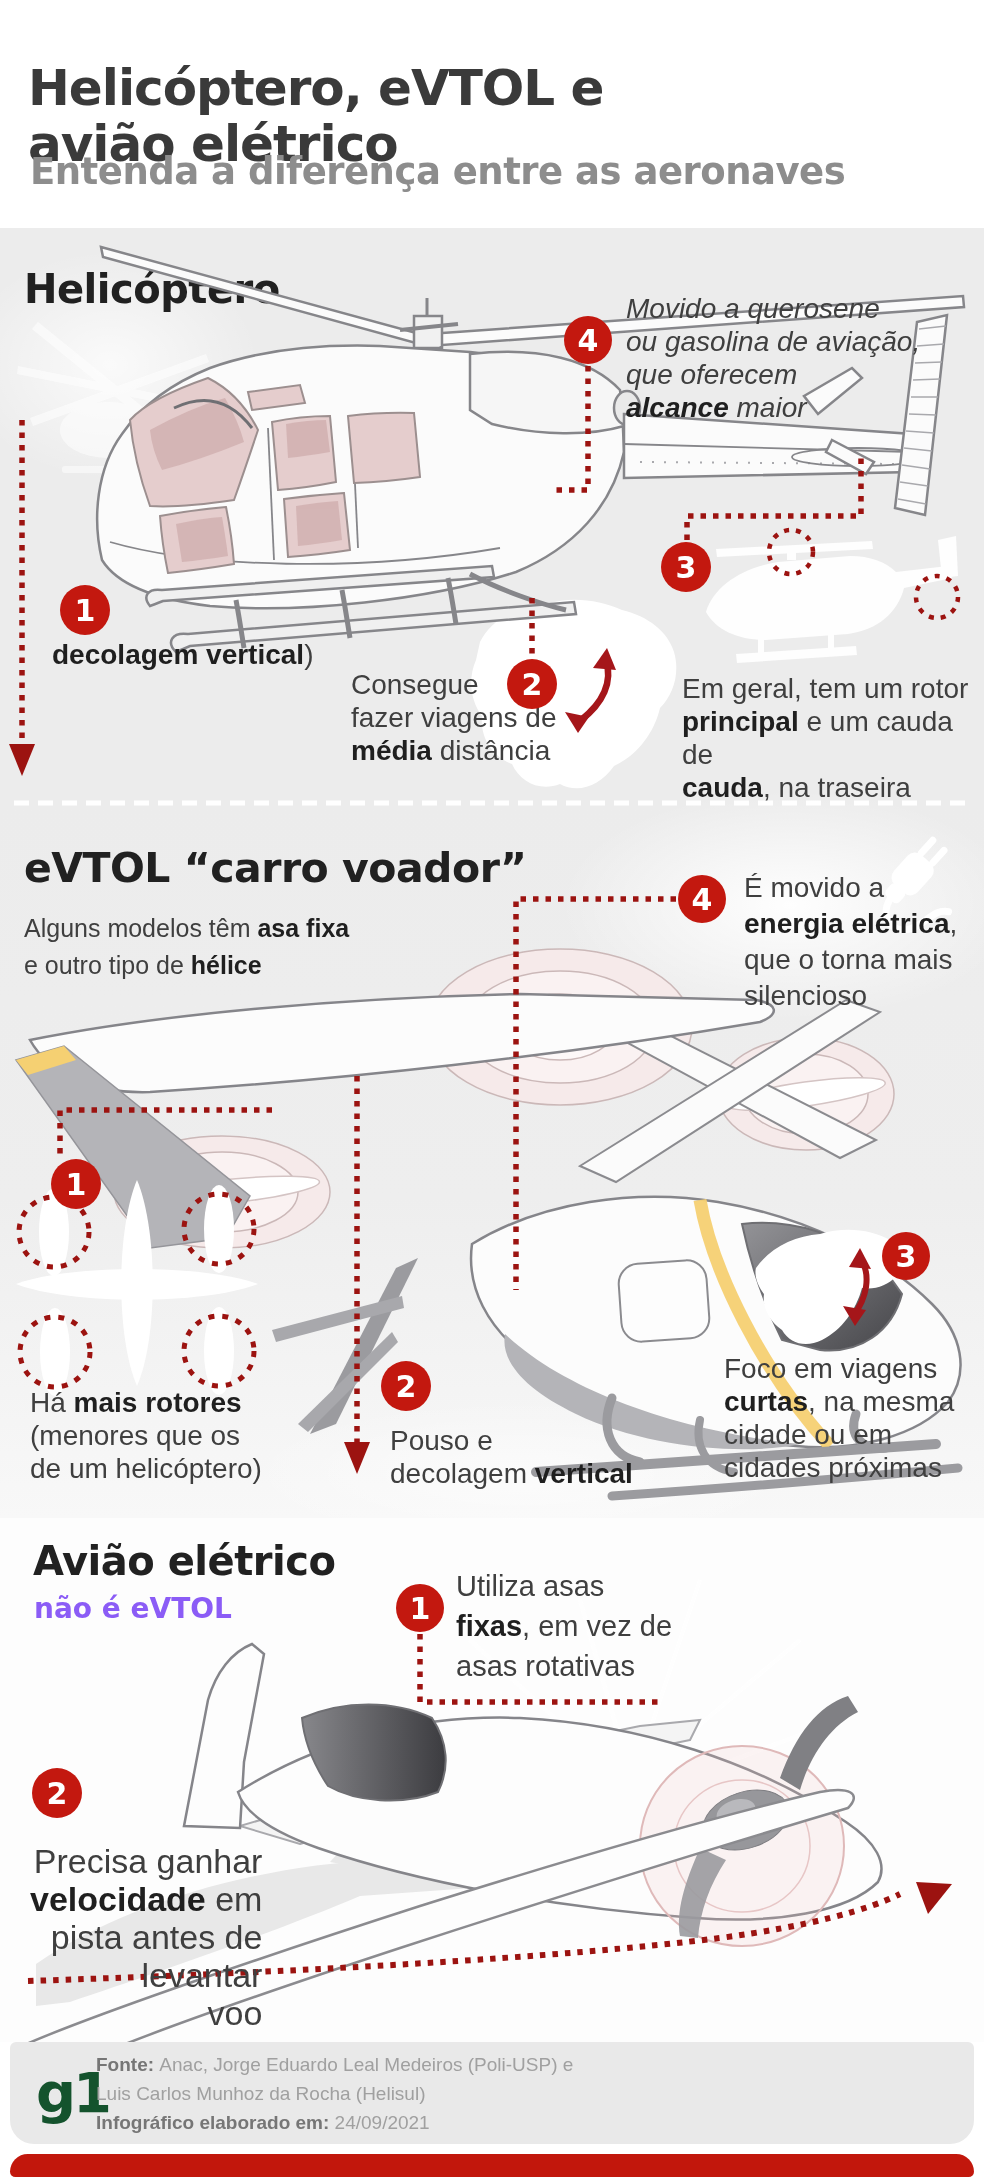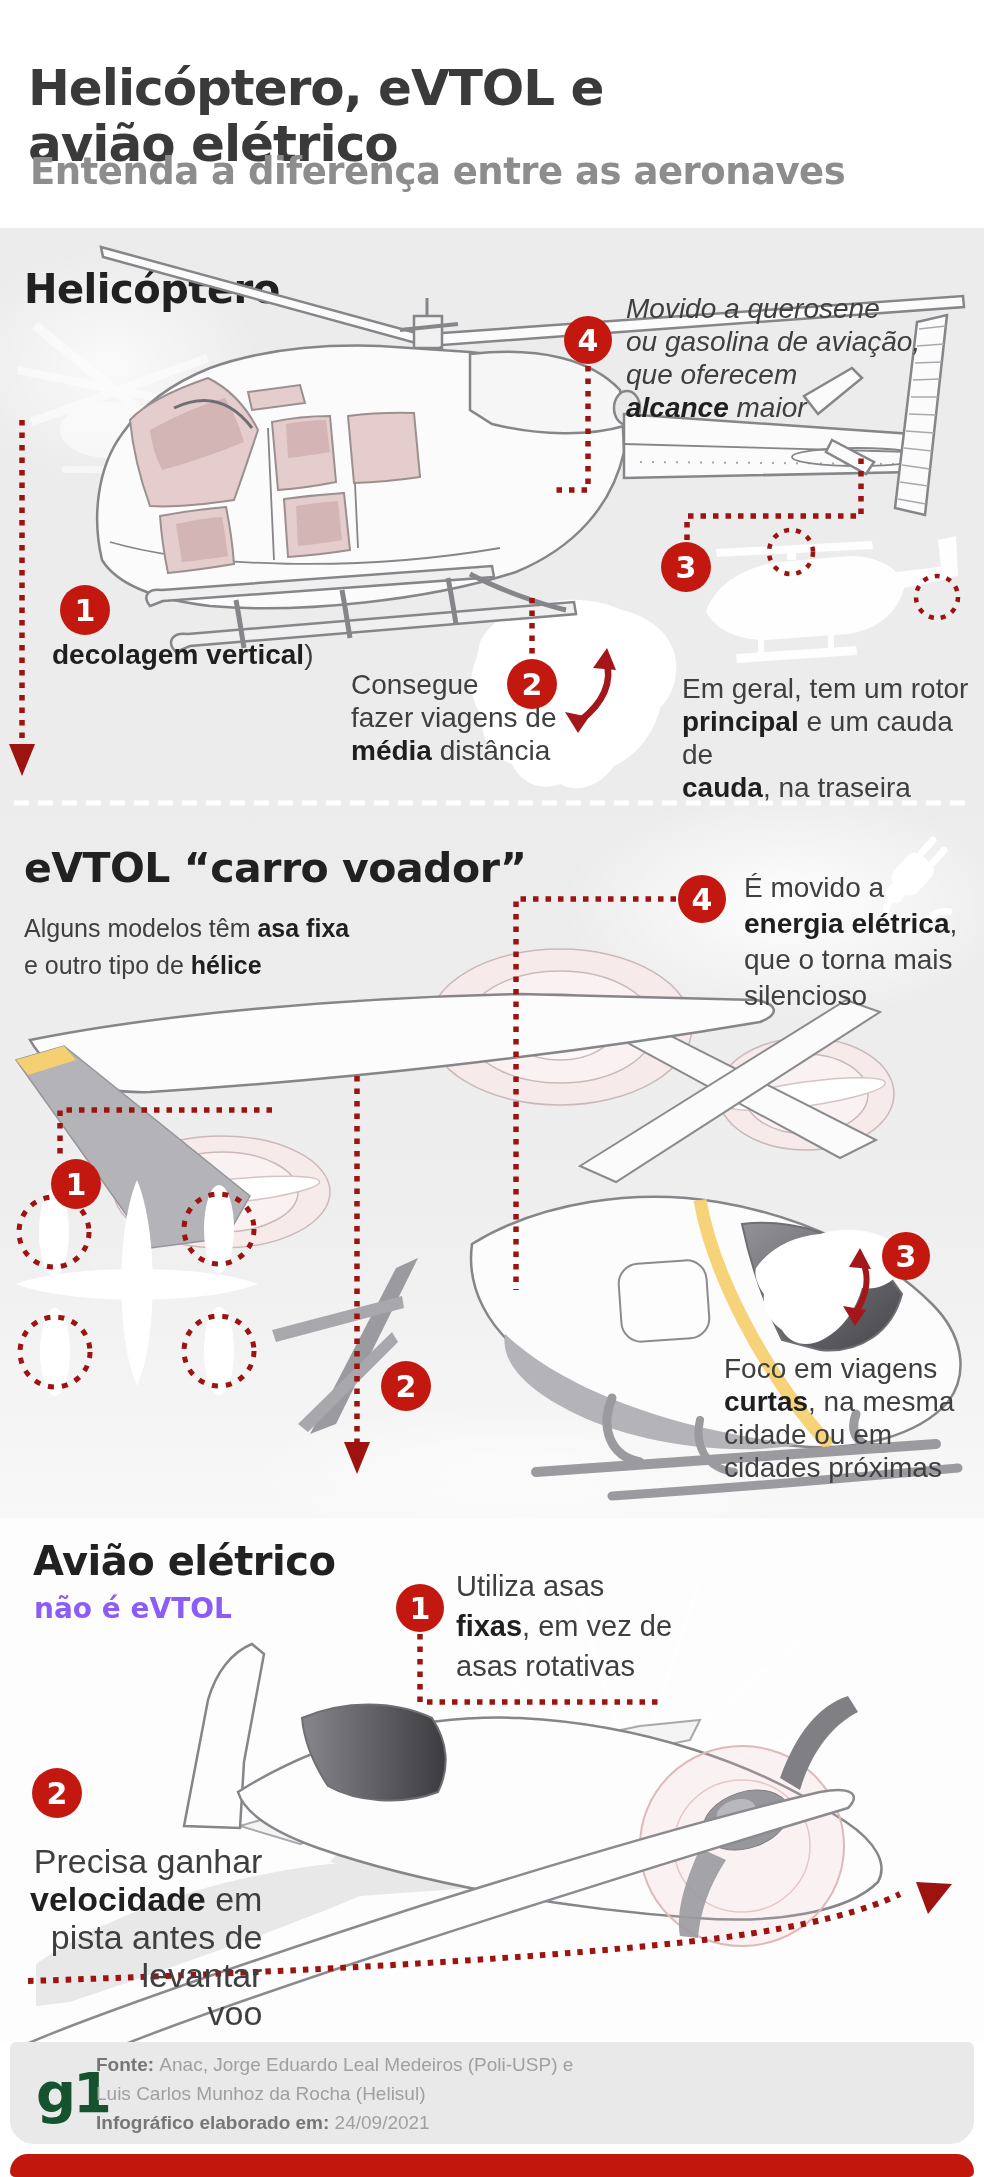--- a/index.html
+++ b/index.html
@@ -311,21 +311,26 @@
 
   <div class="sec-head" style="left:24px;top:844px;font-size:41px;">eVTOL “carro voador”</div>
   <div class="ann" style="left:24px;top:910px;font-size:25px;line-height:37px;"><span>Alguns modelos têm </span><span class="b">asa fixa</span><span>
 e outro tipo de </span><span class="b">hélice</span></div>
   <div class="badge" style="left:678px;top:875px;width:48px;height:48px;">4</div>
   <div class="ann" style="left:744px;top:870px;line-height:36px;"><span>É movido a
 </span><span class="b">energia elétrica</span><span>,
 que o torna mais
 silencioso</span></div>
   <div class="badge" style="left:51px;top:1159px;">1</div>
+  <div class="ann" style="left:30px;top:1386px;"><span>Há </span><span class="b">mais rotores</span><span>
+(menores que os
+de um helicóptero)</span></div>
   <div class="badge" style="left:381px;top:1361px;">2</div>
+  <div class="ann" style="left:390px;top:1424px;"><span>Pouso e
+decolagem </span><span class="b">vertical</span></div>
   <div class="badge" style="left:882px;top:1232px;width:48px;height:48px;">3</div>
   <div class="ann" style="left:724px;top:1352px;"><span>Foco em viagens
 </span><span class="b">curtas</span><span>, na mesma
 cidade ou em
 cidades próximas</span></div>
 
   <div class="sec-head" style="left:33px;top:1538px;font-size:40px;">Avião elétrico</div>
   <div class="sub-head" style="left:34px;top:1592px;font-size:28px;">não é eVTOL</div>
   <div class="badge" style="left:396px;top:1584px;width:48px;height:48px;">1</div>
   <div class="ann" style="left:456px;top:1566px;font-size:29px;line-height:40px;"><span>Utiliza asas

